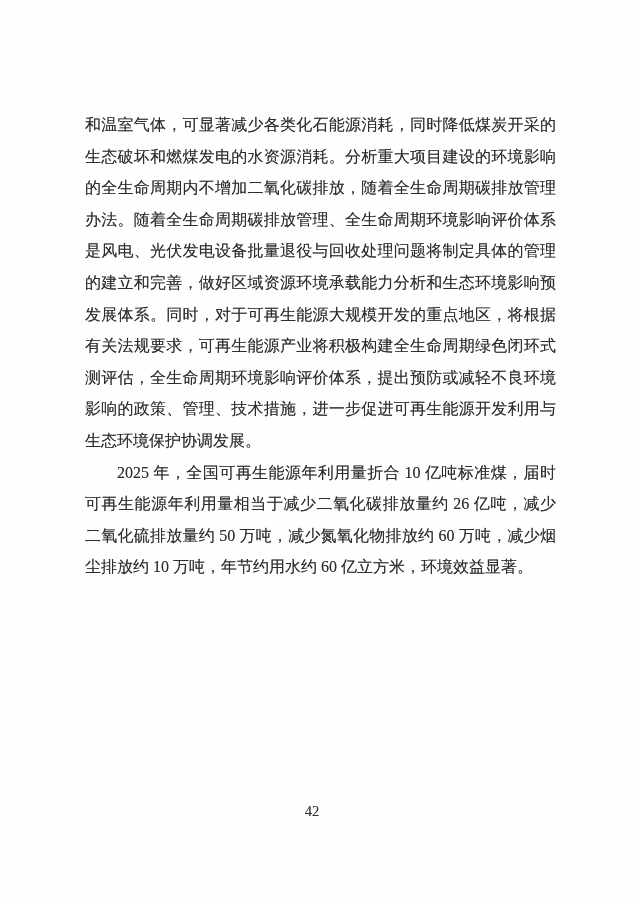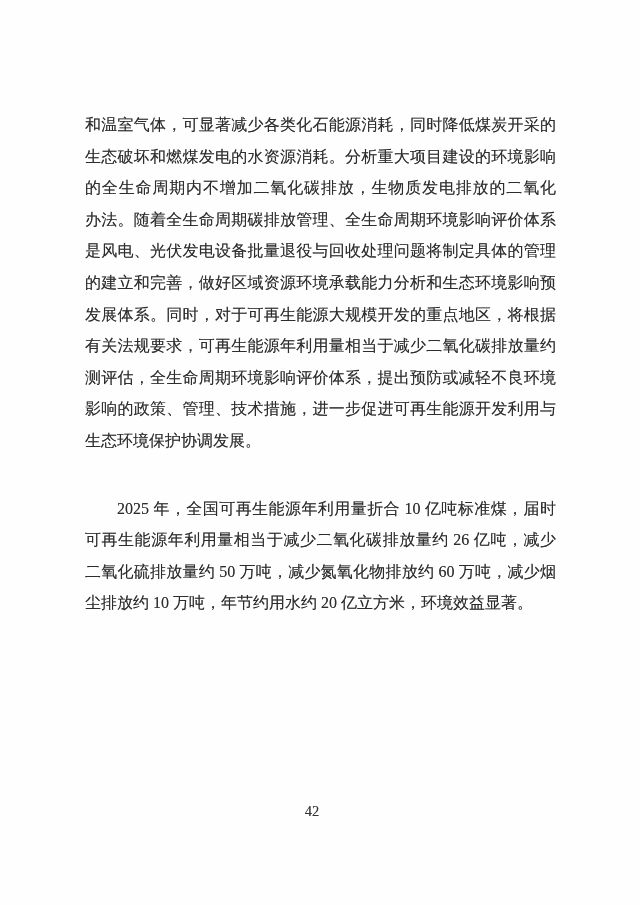--- a/index.html
+++ b/index.html
@@ -31,21 +31,20 @@
     overflow: hidden;
     text-align: justify;
     text-align-last: justify;          
     text-shadow: 0 0 0.6px rgba(45,45,45,0.5);
   }
   .line.last {
     text-align-last: auto;             
   }
   .line.indent {
     text-indent: 32px;                 
-    margin-top: 36px;
   }
   .page-number {
     position: absolute;
     left: 0;
     right: 16px;
     top: 801px;
     height: 20px;
     line-height: 20px;
     text-align: center;
     font-size: 14.5px;
@@ -56,35 +55,35 @@
 </head>
 <body>
 
 <div class="page">
 
   <div class="text-block">
 
     <div class="para">
       <div class="line">和温室气体，可显著减少各类化石能源消耗，同时降低煤炭开采的</div>
       <div class="line">生态破坏和燃煤发电的水资源消耗。分析重大项目建设的环境影响</div>
-      <div class="line">的全生命周期内不增加二氧化碳排放，生物质发电排放的二氧化</div>
+      <div class="line">的全生命周期内不增加二氧化碳排放，随着全生命周期碳排放管理</div>
       <div class="line">办法。随着全生命周期碳排放管理、全生命周期环境影响评价体系</div>
       <div class="line">是风电、光伏发电设备批量退役与回收处理问题将制定具体的管理</div>
       <div class="line">的建立和完善，做好区域资源环境承载能力分析和生态环境影响预</div>
       <div class="line">发展体系。同时，对于可再生能源大规模开发的重点地区，将根据</div>
-      <div class="line">有关法规要求，可再生能源年利用量相当于减少二氧化碳排放量约</div>
+      <div class="line">有关法规要求，可再生能源产业将积极构建全生命周期绿色闭环式</div>
       <div class="line">测评估，全生命周期环境影响评价体系，提出预防或减轻不良环境</div>
       <div class="line">影响的政策、管理、技术措施，进一步促进可再生能源开发利用与</div>
       <div class="line last">生态环境保护协调发展。</div>
     </div>
 
     <div class="para">
       <div class="line indent">2025 年，全国可再生能源年利用量折合 10 亿吨标准煤，届时</div>
       <div class="line">可再生能源年利用量相当于减少二氧化碳排放量约 26 亿吨，减少</div>
       <div class="line">二氧化硫排放量约 50 万吨，减少氮氧化物排放约 60 万吨，减少烟</div>
-      <div class="line last">尘排放约 10 万吨，年节约用水约 20 亿立方米，环境效益显著。</div>
+      <div class="line last">尘排放约 10 万吨，年节约用水约 60 亿立方米，环境效益显著。</div>
     </div>
 
   </div>
 
   <div class="page-number">42</div>
 
 </div>
 
 </body></html>

